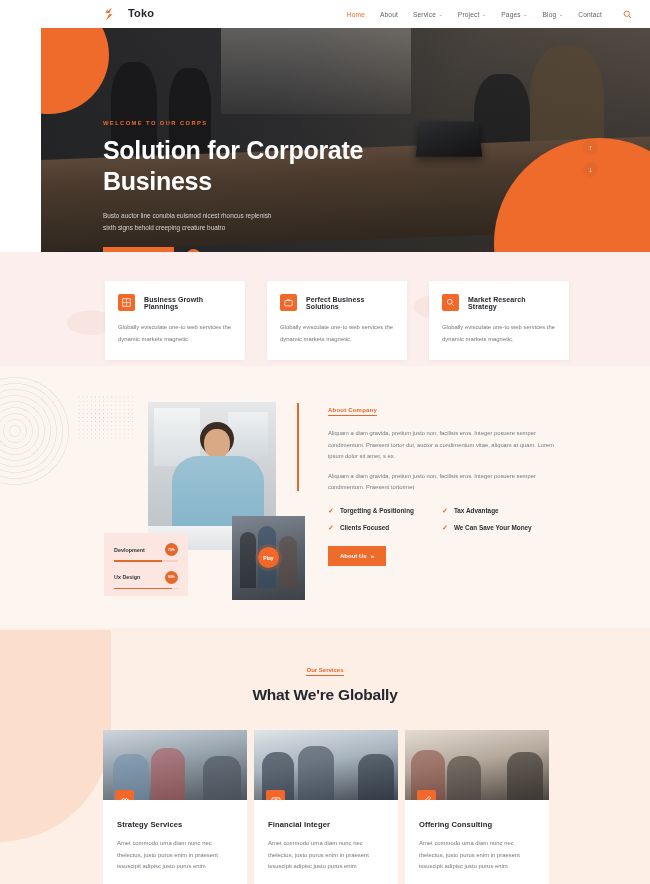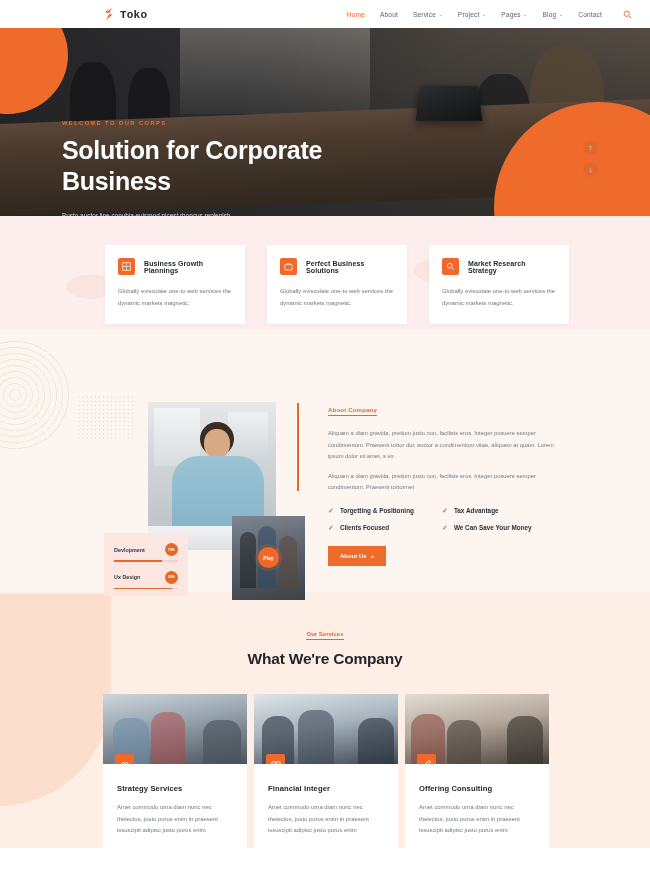--- a/index.html
+++ b/index.html
@@ -9,35 +9,35 @@
     background: #ffffff;
     overflow: hidden;
   }
   .page { position: relative; width: 650px; height: 884px; overflow: hidden; }
 
   
   .header {
     position: relative; height: 28px; background: #ffffff;
     display: flex; align-items: center; z-index: 40;
   }
-  .logo-wrap { display: flex; align-items: flex-end; gap: 4px; margin-left: 103px; font-family: Liberation Mono, monospace; }
+  .logo-wrap { display: flex; align-items: flex-start; gap: 12px; margin-left: 103px; }
   .logo-mark { width: 13px; height: 14px; position: relative; }
   .logo-mark svg { display: block; }
   .logo-text { font-size: 11px; font-weight: bold; color: #23272c; letter-spacing: .2px; }
   .nav { margin-left: auto; margin-right: 18px; display: flex; align-items: center; gap: 15px; }
   .nav-item {
     font-size: 6.6px; color: #5f646b; display: flex; align-items: center; gap: 2.5px;
     white-space: nowrap; letter-spacing: .15px;
   }
   .nav-item.active { color: #ef6b2b; }
   .caret { font-size: 5px; line-height: 1; color: #7d8188; transform: translateY(-.5px); }
   .search-ico { margin-left: 6px; color: #ef6b2b; display: flex; align-items: center; }
 
   
-  .hero { position: relative; height: 188px; overflow: hidden; }
+  .hero { position: relative; height: 224px; overflow: hidden; margin-left: 41px; }
   .hero-photo {
     position: absolute; inset: 0;
     background:
       linear-gradient(115deg, rgba(32,33,36,.93) 0%, rgba(38,39,43,.86) 38%, rgba(52,50,48,.62) 62%, rgba(70,62,55,.5) 100%),
       linear-gradient(180deg, #6c6053 0%, #3a3733 45%, #23221f 100%);
   }
   
   .ph { position: absolute; }
   .ph-table {
     left: 0; right: 0; bottom: 0; height: 92px;
@@ -461,21 +461,21 @@
         <span>»</span>
       </button>
     </div>
   </div>
 
   <div class="services">
     <div class="svc-blob"></div>
 
     <div class="svc-head">
       <span class="svc-kicker">Our Services</span>
-      <div class="svc-title">What We're Company</div>
+      <div class="svc-title">What We're Globally</div>
     </div>
 
     <div class="svc-row">
 
       <div class="svc-card">
         <div class="svc-img a">
           <div class="svc-sil" style="left:10px;width:36px;height:46px;background:rgba(110,140,170,.55);"></div>
           <div class="svc-sil" style="left:48px;width:34px;height:52px;background:rgba(175,70,70,.5);"></div>
           <div class="svc-sil" style="right:6px;width:38px;height:44px;background:rgba(70,78,88,.6);"></div>
           <span class="svc-ico">

